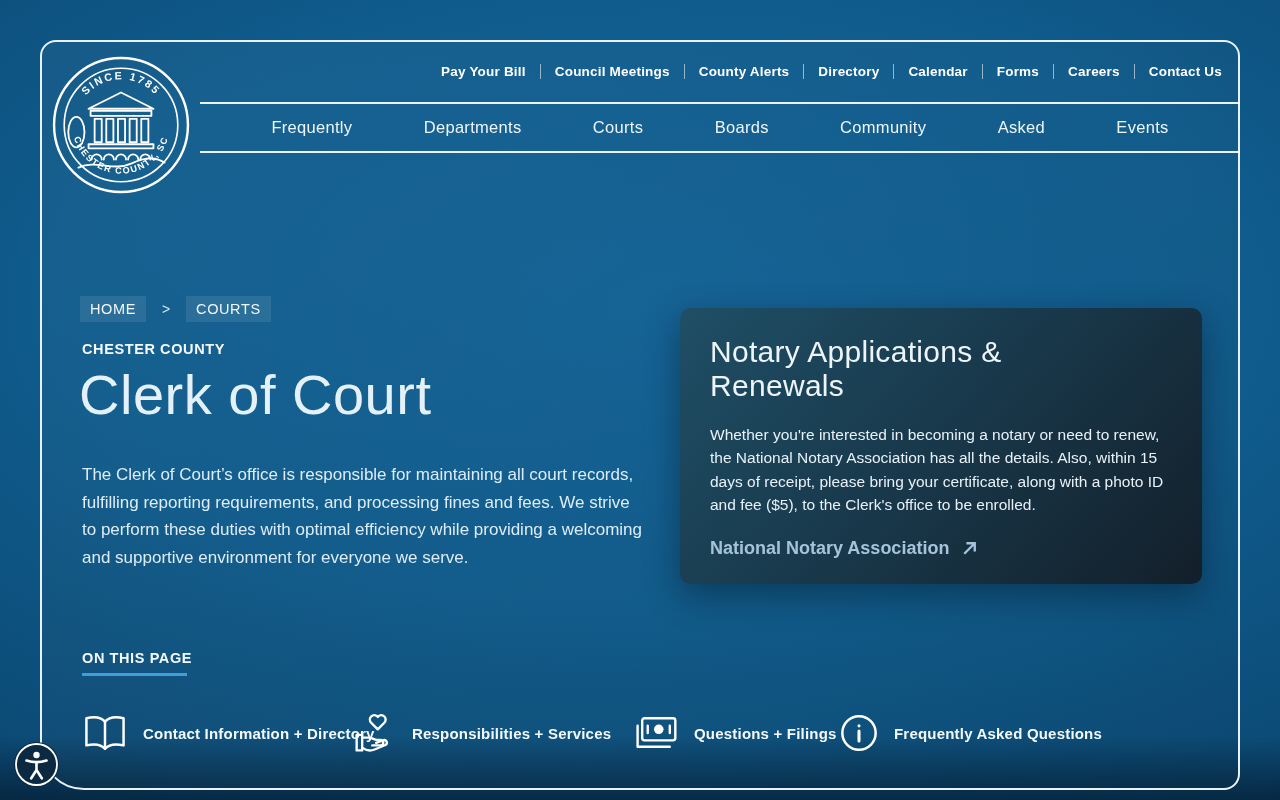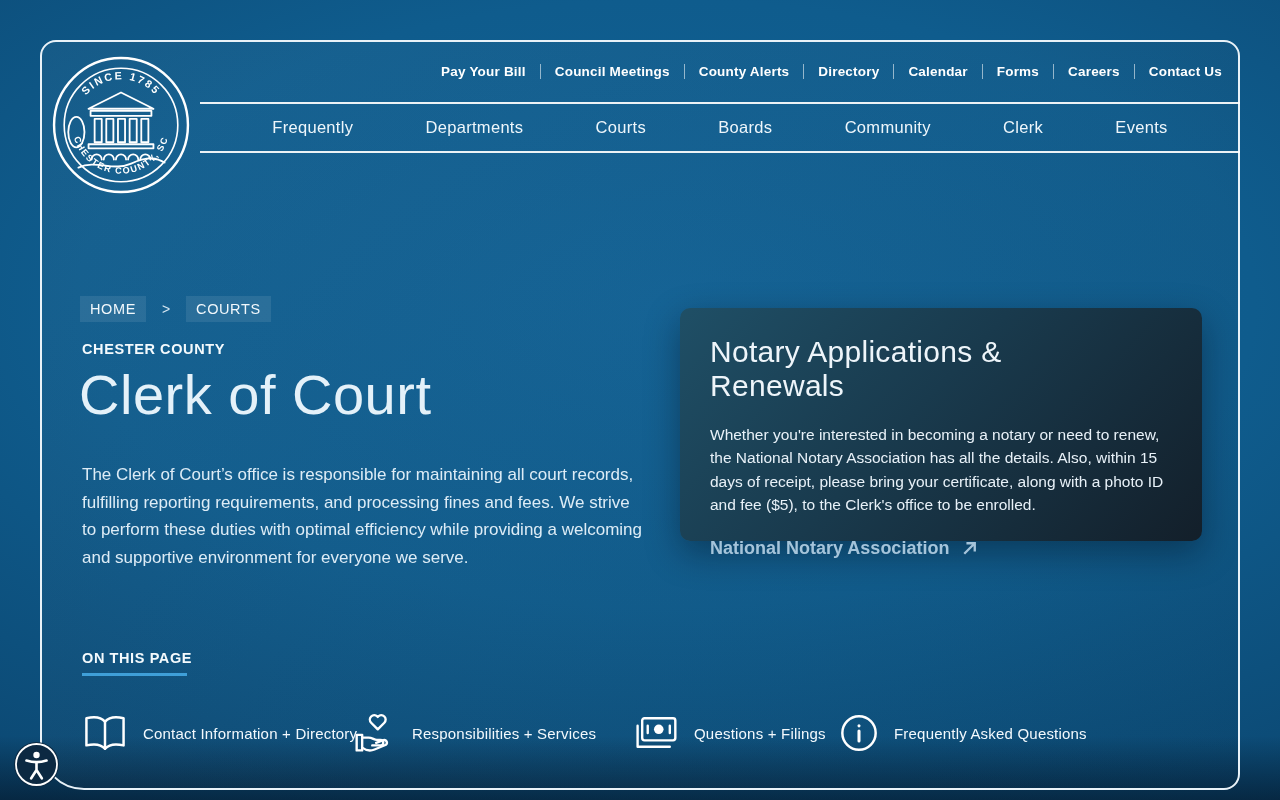--- a/index.html
+++ b/index.html
@@ -61,21 +61,21 @@
     position:absolute; left:37px; top:320px;
     font-size:56px; font-weight:300; letter-spacing:0.5px; color:#e4f1f9;
   }
   .page-desc {
     position:absolute; left:40px; top:419px; width:566px;
     font-size:17px; line-height:27.6px; color:#ddecf6;
   }
 
   
   .card {
-    position:absolute; left:638px; top:266px; width:522px; height:233px;
+    position:absolute; left:638px; top:266px; width:522px; height:276px;
     border-radius:10px; padding:27px 30px;
     background:linear-gradient(133deg, #1f4f66 0%, #193a4d 45%, #131f2a 100%);
     box-shadow:0 12px 34px rgba(0,10,22,0.38);
   }
   .card h2 {
     font-size:30px; line-height:34px; font-weight:300;
     letter-spacing:0.3px; color:#eef5fa; max-width:380px;
   }
   .card p { margin-top:20px; font-size:15.5px; line-height:23.4px; color:#e8f1f8; }
   .card-link {
@@ -85,21 +85,21 @@
 
   
   .otp-heading { position:absolute; left:40px; top:608px; font-size:14.5px; font-weight:bold; letter-spacing:0.6px; color:#f4fafd; }
   .otp-underline { position:absolute; left:40px; top:631px; width:105px; height:3px; background:#3f9fd8; }
 
   .toc-item {
     position:absolute; top:664px; height:54px;
     display:flex; align-items:center; gap:15px;
     color:#f3f9fd; text-decoration:none; cursor:pointer;
   }
-  .toc-item .lbl { font-size:15px; font-weight:normal; letter-spacing:0.2px; white-space:nowrap; }
+  .toc-item .lbl { font-size:15px; font-weight:bold; letter-spacing:0.2px; white-space:nowrap; }
   .toc-i1 { left:40px; } .toc-i2 { left:311px; } .toc-i3 { left:591px; } .toc-i4 { left:797px; }
   .toc-icon { display:flex; align-items:center; }
 
   
   .a11y {
     position:absolute; left:14px; top:742px; width:45px; height:45px;
     border-radius:50%; background:#0c2942; border:none; cursor:pointer;
     display:flex; align-items:center; justify-content:center; z-index:6; padding:0;
   }
 </style>
@@ -147,21 +147,21 @@
       <a>Careers</a>
       <a>Contact Us</a>
     </nav>
 
     <nav class="main-nav">
       <a>Frequently</a>
       <a>Departments</a>
       <a>Courts</a>
       <a>Boards</a>
       <a>Community</a>
-      <a>Clerk</a>
+      <a>Asked</a>
       <a>Events</a>
     </nav>
 
     <div class="breadcrumb">
       <a class="crumb">HOME</a>
       <span class="crumb-sep">&gt;</span>
       <a class="crumb">COURTS</a>
     </div>
 
     <div class="eyebrow">CHESTER COUNTY</div>

